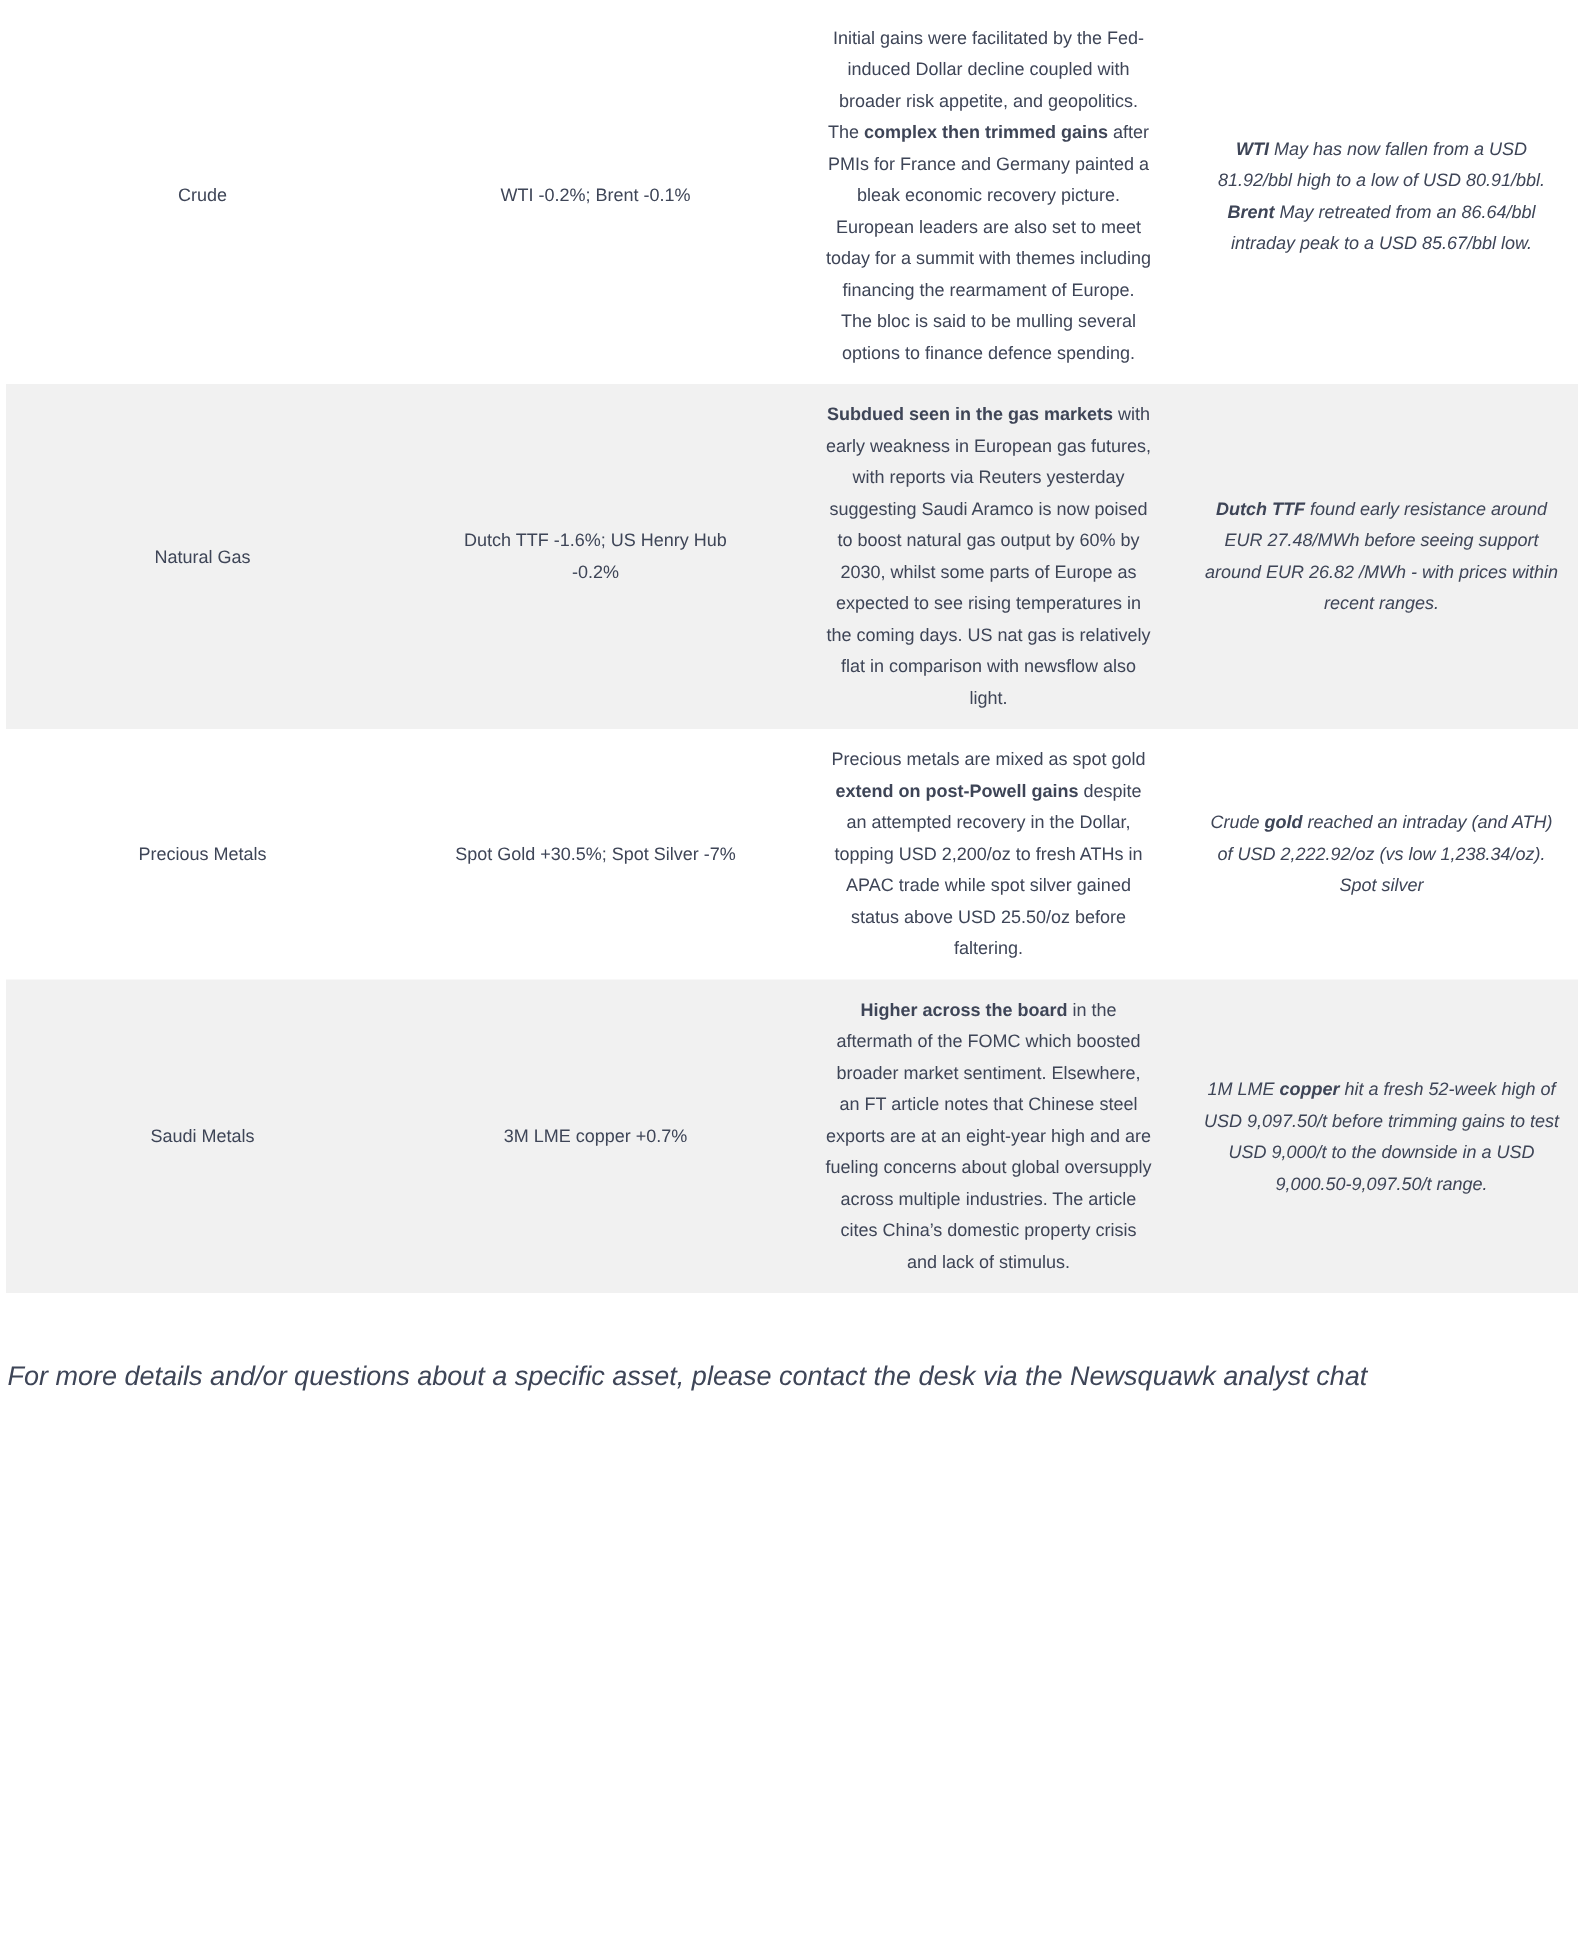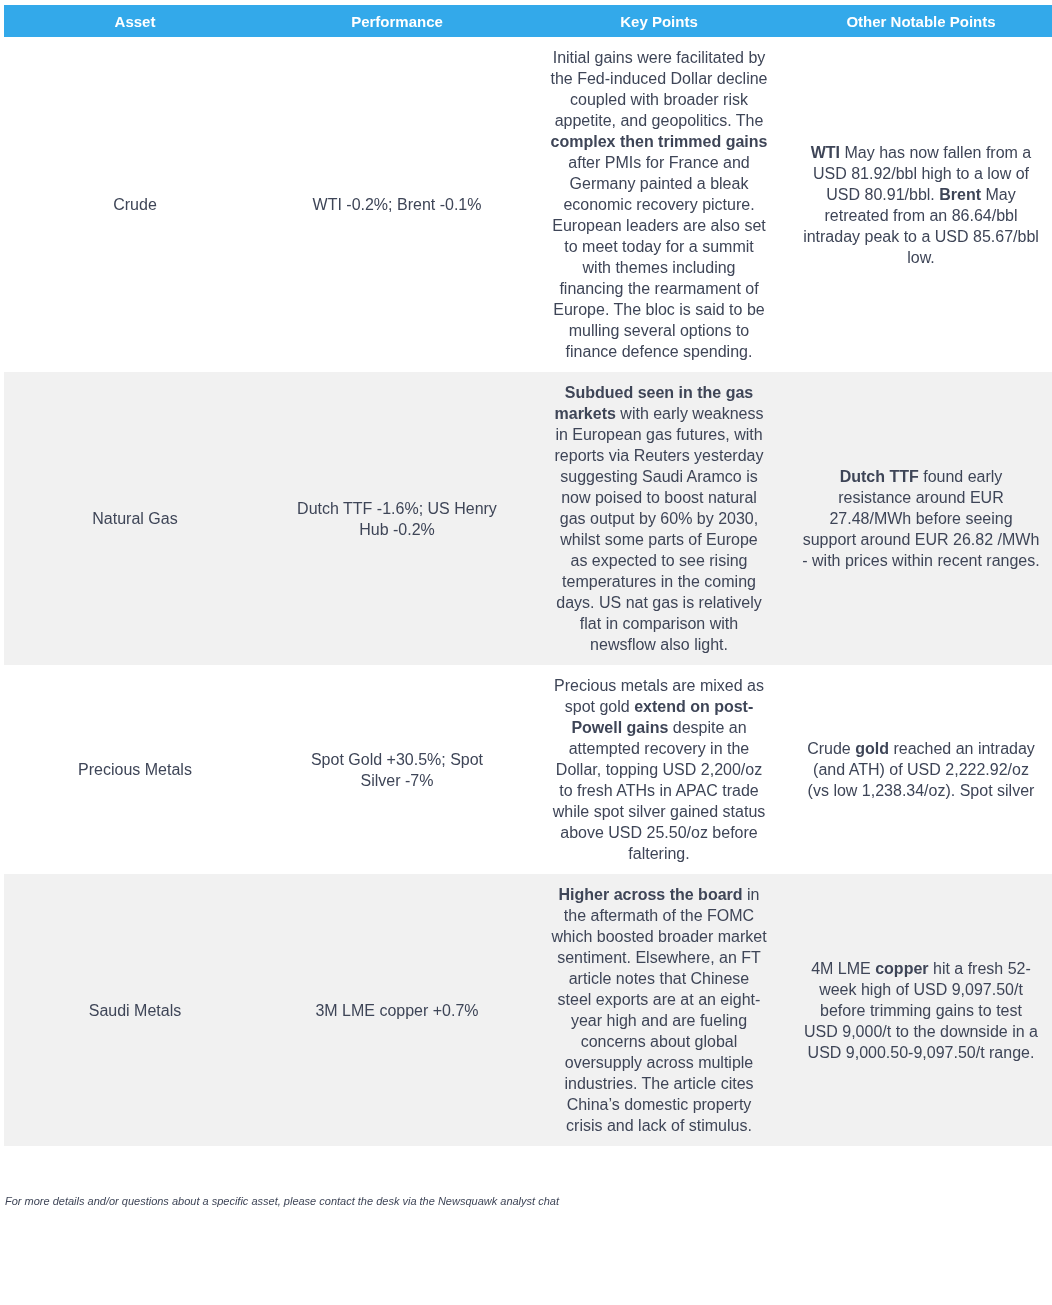--- a/index.html
+++ b/index.html
@@ -43,52 +43,46 @@
     padding: 0 4px;
   }
   .th.c1, .td.c1 { width: 25%; }
   .th.c2, .td.c2 { width: 25%; }
   .th.c3, .td.c3 { width: 25%; }
   .th.c4, .td.c4 { width: 25%; }
   .td {
     display: table-cell;
     vertical-align: middle;
     text-align: center;
-    font-size: 16px;
+    font-size: 12px;
     line-height: 21px;
     padding: 9px 12px;
     background: #ffffff;
   }
   .tr.alt .td { background: var(--row-alt-bg); }
   .td.c2 { padding: 9px 30px; }
   .td.c3 { padding: 10px 22px; }
-  .td.c4 { padding: 9px 12px; }
+  .td.c4 { padding: 9px 12px; font-style: italic; }
   .b { font-weight: 700; }
   .footer-note {
     margin: 44px 0 0 5px;
     font-style: italic;
-    font-size: 11px;
+    font-size: 18px;
     line-height: 22px;
     color: var(--text);
     text-align: left;
   }
 </style>
 </head>
 <body>
 
 <div class="page">
 
   <div class="ctable">
 
-    <div class="thead">
-      <div class="th c1">Asset</div>
-      <div class="th c2">Performance</div>
-      <div class="th c3">Key Points</div>
-      <div class="th c4">Other Notable Points</div>
-    </div>
 
     <div class="tr">
       <div class="td c1">Crude</div>
       <div class="td c2">WTI -0.2%; Brent -0.1%</div>
       <div class="td c3"><span>Initial gains were facilitated by the Fed-induced Dollar decline coupled with broader risk appetite, and geopolitics. The </span><span class="b">complex then trimmed gains</span><span> after PMIs for France and Germany painted a bleak economic recovery picture. European leaders are also set to meet today for a summit with themes including financing the rearmament of Europe. The bloc is said to be mulling several options to finance defence spending.</span></div>
       <div class="td c4"><span class="b">WTI</span><span> May has now fallen from a USD 81.92/bbl high to a low of USD 80.91/bbl. </span><span class="b">Brent</span><span> May retreated from an 86.64/bbl intraday peak to a USD 85.67/bbl low.</span></div>
     </div>
 
     <div class="tr alt">
       <div class="td c1">Natural Gas</div>
@@ -101,20 +95,20 @@
       <div class="td c1">Precious Metals</div>
       <div class="td c2">Spot Gold +30.5%; Spot Silver -7%</div>
       <div class="td c3"><span>Precious metals are mixed as spot gold </span><span class="b">extend on post-Powell gains</span><span> despite an attempted recovery in the Dollar, topping USD 2,200/oz to fresh ATHs in APAC trade while spot silver gained status above USD 25.50/oz before faltering.</span></div>
       <div class="td c4"><span>Crude </span><span class="b">gold</span><span> reached an intraday (and ATH) of USD 2,222.92/oz (vs low 1,238.34/oz). Spot silver</span></div>
     </div>
 
     <div class="tr alt">
       <div class="td c1">Saudi Metals</div>
       <div class="td c2">3M LME copper +0.7%</div>
       <div class="td c3"><span class="b">Higher across the board</span><span> in the aftermath of the FOMC which boosted broader market sentiment. Elsewhere, an FT article notes that Chinese steel exports are at an eight-year high and are fueling concerns about global oversupply across multiple industries. The article cites China’s domestic property crisis and lack of stimulus.</span></div>
-      <div class="td c4"><span>4M LME </span><span class="b">copper</span><span> hit a fresh 52-week high of USD 9,097.50/t before trimming gains to test USD 9,000/t to the downside in a USD 9,000.50-9,097.50/t range.</span></div>
+      <div class="td c4"><span>1M LME </span><span class="b">copper</span><span> hit a fresh 52-week high of USD 9,097.50/t before trimming gains to test USD 9,000/t to the downside in a USD 9,000.50-9,097.50/t range.</span></div>
     </div>
 
   </div>
 
   <div class="footer-note">For more details and/or questions about a specific asset, please contact the desk via the Newsquawk analyst chat</div>
 
 </div>
 
 </body></html>

